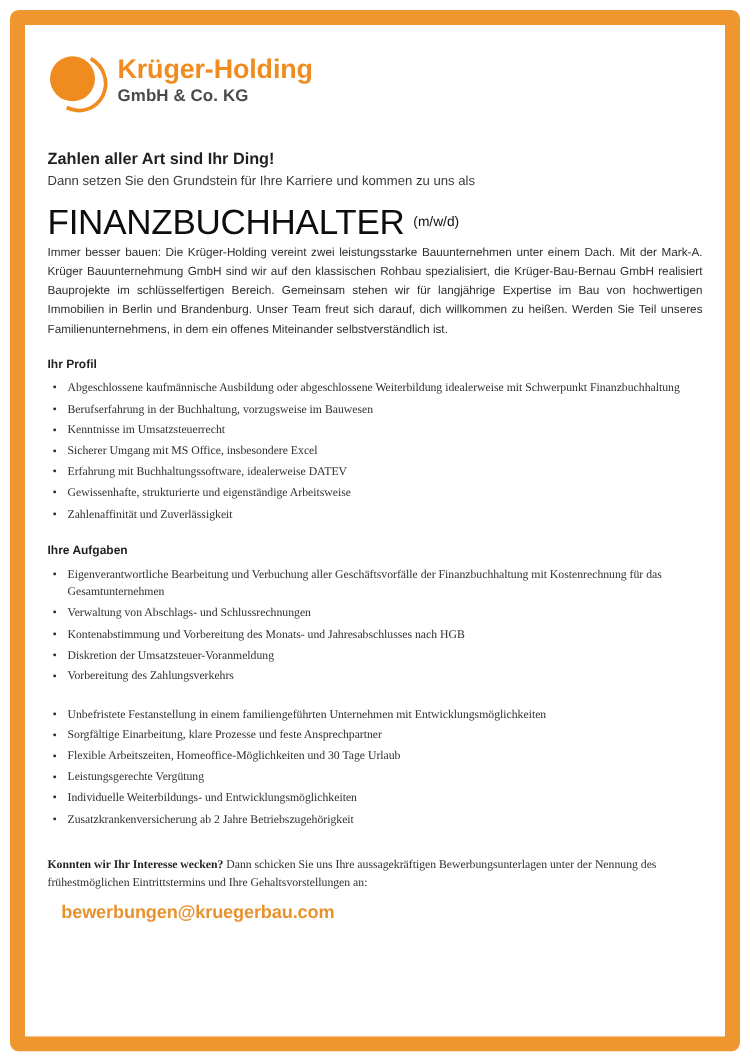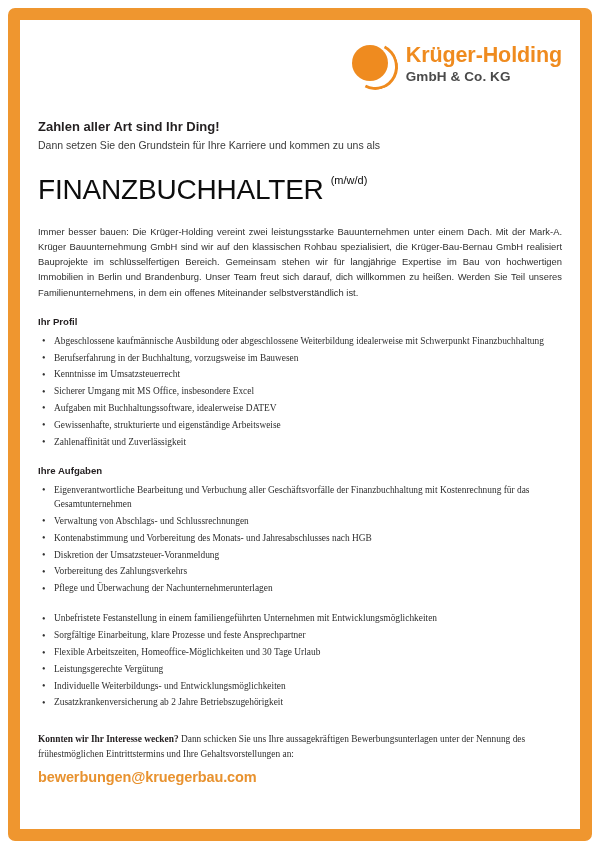--- a/index.html
+++ b/index.html
@@ -43,21 +43,20 @@
     right: 20px;
     bottom: 20px;
     background: #ffffff;
     box-sizing: border-box;
     padding: 0 18px;
   }
 
   
   .logo-row {
     display: flex;
-    justify-content: flex-end;
     align-items: center;
     padding-top: 16px;
     height: 56px;
   }
   .logo-mark {
     position: relative;
     width: 46px;
     height: 46px;
     margin-right: 10px;
     flex: none;
@@ -110,38 +109,37 @@
     line-height: 1.45;
   }
   .kicker-sub {
     font-size: 10.5px;
     color: #3a3a3a;
     line-height: 1.5;
     margin-top: 1px;
   }
 
   .job-title-row {
-    margin-top: 20px;
+    margin-top: 8px;
     display: flex;
-    align-items: flex-start;
+    align-items: center;
   }
   .job-title {
     font-size: 28px;
     letter-spacing: -0.2px;
     color: #0d0d0d;
     font-weight: normal;
   }
   .job-title-suffix {
     font-size: 11px;
     color: #0d0d0d;
     margin-left: 7px;
   }
 
   .lead {
-    margin-top: 18px;
     font-size: 9.4px;
     line-height: 1.62;
     color: #2f2f2f;
     text-align: justify;
   }
 
   
   .section {
     margin-top: 16px;
   }
@@ -190,20 +188,21 @@
     color: #231f20;
   }
   .email {
     display: block;
     margin-top: 7px;
     font-size: 14.5px;
     font-weight: bold;
     color: #e8922f;
     text-decoration: none;
     letter-spacing: -0.1px;
+    margin-left: 11px;
   }
 </style>
 </head>
 <body>
 
 <div class="page">
   <div class="frame"></div>
 
   <div class="inner">
 
@@ -228,35 +227,34 @@
 
     <div class="lead">Immer besser bauen: Die Krüger-Holding vereint zwei leistungsstarke Bauunternehmen unter einem Dach. Mit der Mark-A. Krüger Bauunternehmung GmbH sind wir auf den klassischen Rohbau spezialisiert, die Krüger-Bau-Bernau GmbH realisiert Bauprojekte im schlüsselfertigen Bereich. Gemeinsam stehen wir für langjährige Expertise im Bau von hochwertigen Immobilien in Berlin und Brandenburg. Unser Team freut sich darauf, dich willkommen zu heißen. Werden Sie Teil unseres Familienunternehmens, in dem ein offenes Miteinander selbstverständlich ist.</div>
 
     <div class="section">
       <div class="section-title">Ihr Profil</div>
       <ul class="bullets">
         <li>Abgeschlossene kaufmännische Ausbildung oder abgeschlossene Weiterbildung idealerweise mit Schwerpunkt Finanzbuchhaltung</li>
         <li>Berufserfahrung in der Buchhaltung, vorzugsweise im Bauwesen</li>
         <li>Kenntnisse im Umsatzsteuerrecht</li>
         <li>Sicherer Umgang mit MS Office, insbesondere Excel</li>
-        <li>Aufgaben mit Buchhaltungssoftware, idealerweise DATEV</li>
+        <li>Erfahrung mit Buchhaltungssoftware, idealerweise DATEV</li>
         <li>Gewissenhafte, strukturierte und eigenständige Arbeitsweise</li>
         <li>Zahlenaffinität und Zuverlässigkeit</li>
       </ul>
     </div>
 
     <div class="section">
       <div class="section-title">Ihre Aufgaben</div>
       <ul class="bullets">
         <li>Eigenverantwortliche Bearbeitung und Verbuchung aller Geschäftsvorfälle der Finanzbuchhaltung mit Kostenrechnung für das Gesamtunternehmen</li>
         <li>Verwaltung von Abschlags- und Schlussrechnungen</li>
         <li>Kontenabstimmung und Vorbereitung des Monats- und Jahresabschlusses nach HGB</li>
         <li>Diskretion der Umsatzsteuer-Voranmeldung</li>
         <li>Vorbereitung des Zahlungsverkehrs</li>
-        <li>Pflege und Überwachung der Nachunternehmerunterlagen</li>
       </ul>
     </div>
 
     <div class="section">
       <ul class="bullets">
         <li>Unbefristete Festanstellung in einem familiengeführten Unternehmen mit Entwicklungsmöglichkeiten</li>
         <li>Sorgfältige Einarbeitung, klare Prozesse und feste Ansprechpartner</li>
         <li>Flexible Arbeitszeiten, Homeoffice-Möglichkeiten und 30 Tage Urlaub</li>
         <li>Leistungsgerechte Vergütung</li>
         <li>Individuelle Weiterbildungs- und Entwicklungsmöglichkeiten</li>

